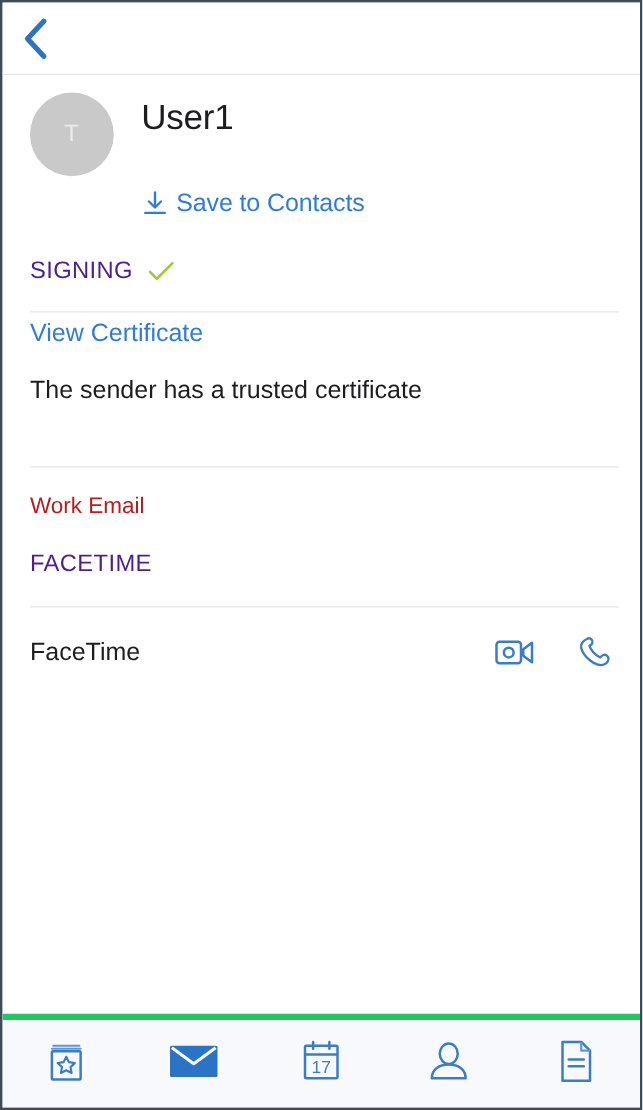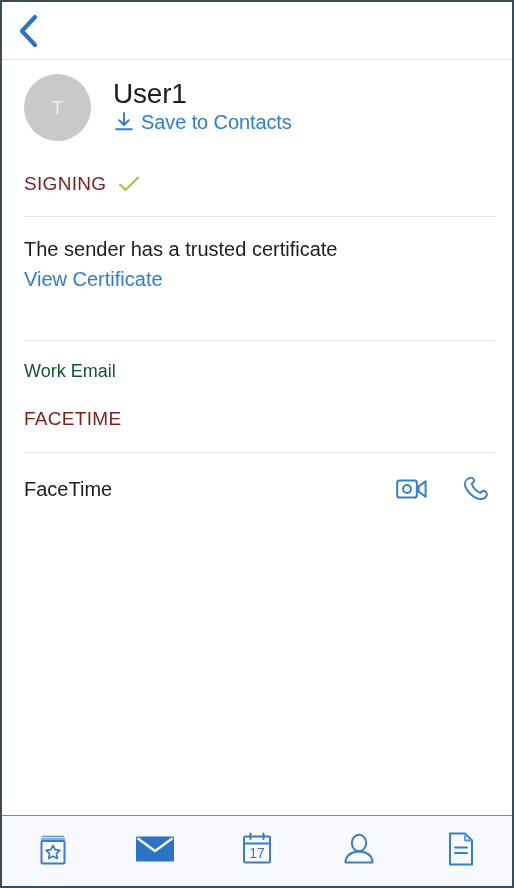--- a/index.html
+++ b/index.html
@@ -71,47 +71,49 @@
     color: #ebebeb;
     font-size: 19px;
     font-weight: 400;
     letter-spacing: .5px;
   }
   .contact-id {
     padding-left: 22px;
     padding-top: 3px;
     display: flex;
     flex-direction: column;
+    gap: 24px;
   }
   .contact-name {
     font-size: 28px;
     color: #1d1d1f;
     font-weight: 400;
     line-height: 34px;
     letter-spacing: -.2px;
   }
   .save-row {
+    margin-top: 17px;
     display: flex;
     align-items: flex-start;
     cursor: pointer;
   }
   .dl-icon { width: 22px; height: 22px; flex: 0 0 22px; }
   .save-label {
     color: #2f7cd6;
     font-size: 20px;
     line-height: 22px;
     margin-left: 6px;
     letter-spacing: -.1px;
   }
 
   
   .section { padding: 0 22px 0 22px; }
   .section-title {
     font-size: 19px;
-    color: #7f1d1d;
+    color: #4c1d95;
     letter-spacing: .3px;
     font-weight: 400;
     display: flex;
     align-items: center;
   }
   .section-title .check { margin-left: 12px; display: flex; }
   .hr {
     height: 1px;
     background: #e4e5e7;
     width: 471px;
@@ -121,21 +123,21 @@
   .sec-signing .hr { margin-top: 21px; }
   .sec-internet { padding-top: 26px; }
   .sec-internet .hr { margin-top: 22px; }
   .sec-alias { padding-top: 26px; }
   .sec-alias .hr { margin-top: 22px; }
   .sec-facetime { padding-top: 26px; }
   .sec-facetime .hr { margin-top: 22px; }
 
   .field-label {
     font-size: 18px;
-    color: #14532d;
+    color: #b91c1c;
     margin-top: 19px;
     line-height: 22px;
     font-weight: 400;
   }
   .field-value {
     font-size: 20px;
     line-height: 26px;
     margin-top: 5px;
     color: #1d1d1f;
     font-weight: 400;
@@ -151,21 +153,21 @@
   }
   .ft-name { font-size: 20px; color: #1d1d1f; }
   .ft-actions { display: flex; align-items: center; }
   .ft-actions .act { margin-left: 32px; cursor: pointer; display: flex; }
 
   
   .tabbar {
     flex: 0 0 70px;
     height: 70px;
     background: #f8f9fc;
-    border-top: 1px solid #22c55e;
+    border-top: 5px solid #22c55e;
     display: flex;
     align-items: center;
   }
   .tab {
     flex: 1 1 0;
     display: flex;
     align-items: center;
     justify-content: center;
     height: 100%;
     cursor: pointer;
@@ -210,22 +212,22 @@
     <div class="section sec-signing">
       <div class="section-title">
         <span>SIGNING</span>
         <span class="check">
           <svg width="22" height="18" viewBox="0 0 22 18" fill="none">
             <path d="M2 9.5 L7.5 15 L20 2.5" stroke="#a0c83c" stroke-width="2.1" stroke-linecap="round" stroke-linejoin="round"></path>
           </svg>
         </span>
       </div>
       <div class="hr"></div>
+      <div class="field-value link" style="margin-top:4px;">View Certificate</div>
       <div class="field-value plain" style="margin-top:19px;">The sender has a trusted certificate</div>
-      <div class="field-value link" style="margin-top:4px;">View Certificate</div>
     </div>
 
     <div class="section sec-internet">
       <div class="hr"></div>
       <div class="field-label">Work Email</div>
     </div>
 
 
     <div class="section sec-facetime">
       <div class="section-title">

